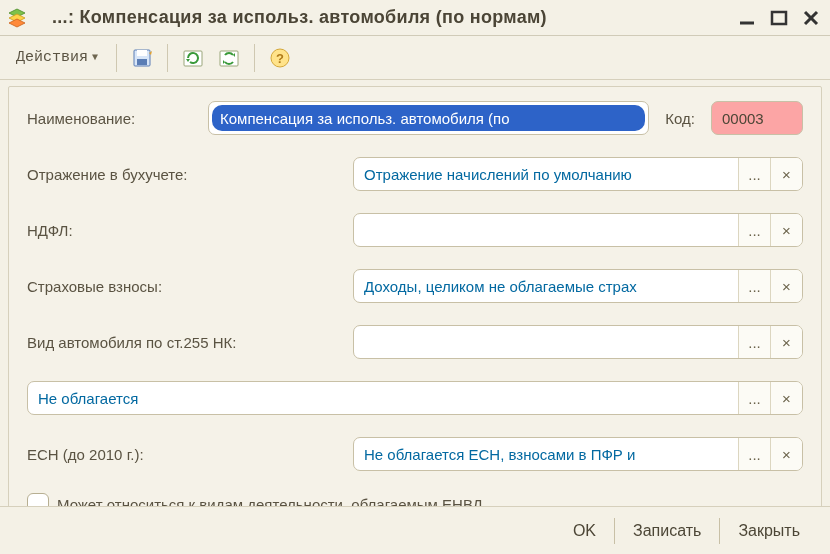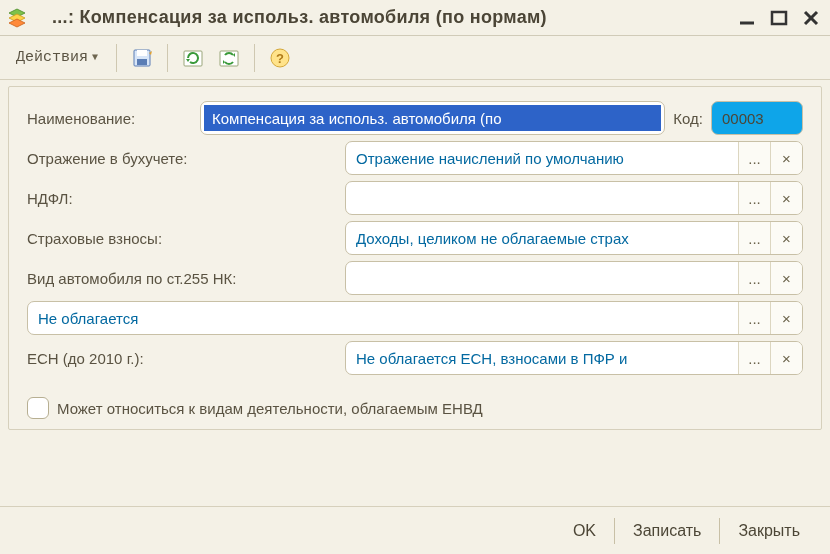--- a/index.html
+++ b/index.html
@@ -77,22 +77,22 @@
   .form-area {
     padding: 14px 18px 10px 18px;
     border: 1px solid #d6d0bc;
     margin: 6px 8px 4px 8px;
     border-radius: 2px;
     background: #f5f2e8;
   }
   .row {
     display: flex;
     align-items: center;
-    margin-bottom: 6px;
-    gap: 8px;
+    margin-bottom: 22px;
+    gap: 16px;
   }
   .lbl {
     color: #5a5342;
     white-space: nowrap;
   }
   .lbl.w1 { width: 165px; }
   .lbl.wfss { width: 400px; }
   .field-wrap {
     flex: 1;
     display: flex;
@@ -108,36 +108,36 @@
     padding: 6px 10px;
     white-space: nowrap;
     overflow: hidden;
     color: #0369a1;
     display:flex; align-items:center;
   }
   .field-wrap .val.selected {
     background: #2d63c8;
     color: #fff;
     margin: 3px;
-    border-radius: 0;
+    border-radius: 10px;
     padding: 3px 8px;
   }
   .field-wrap .ibtn {
     width: 32px;
     display: flex; align-items: center; justify-content: center;
     border-left: 1px solid #dcd6c0;
     color: #6b634b;
     font-size: 15px;
     background: #fcfbf5;
   }
   .code-field {
     width: 92px;
     border: 1px solid #c8c0a6;
     border-radius: 7px;
-    background: #0ea5e9;
+    background: #fca5a5;
     height: 34px;
     display:flex; align-items:center;
     padding: 0 10px;
     color: #4c4636;
   }
   .checkbox-row {
     display: flex;
     align-items: center;
     gap: 8px;
     margin-top: 22px;

